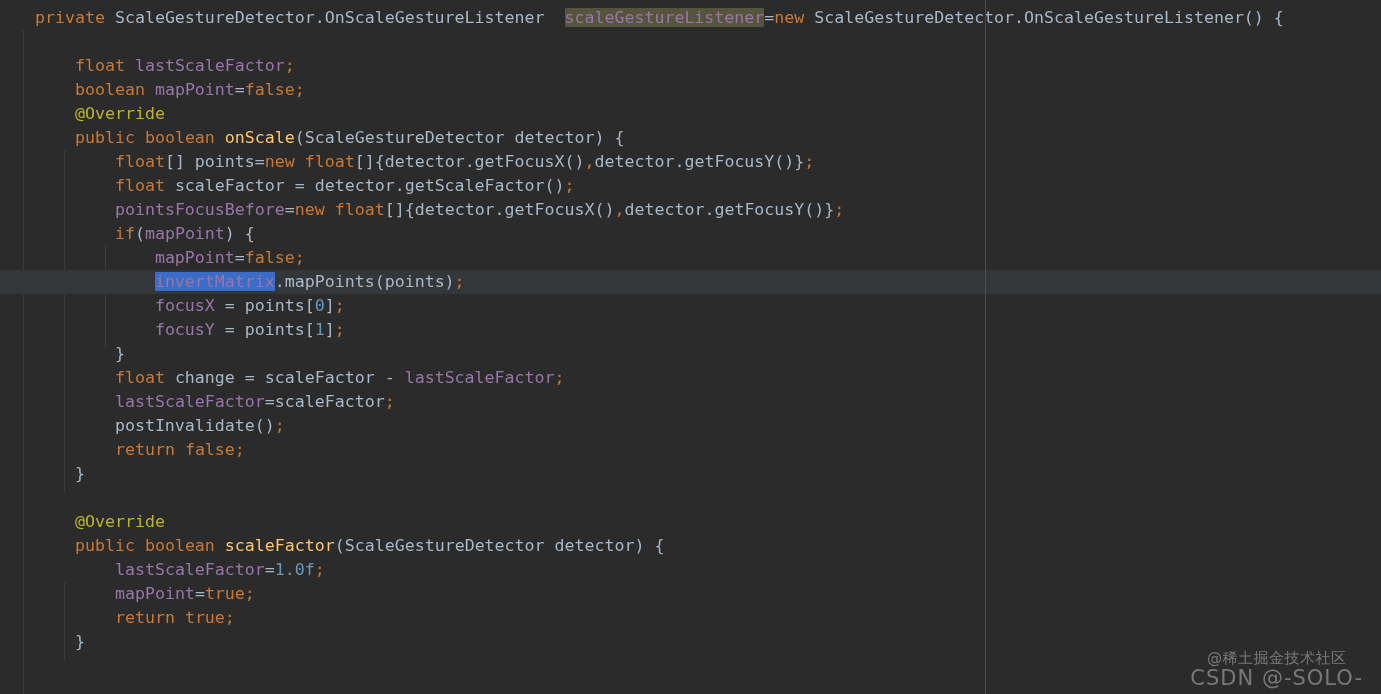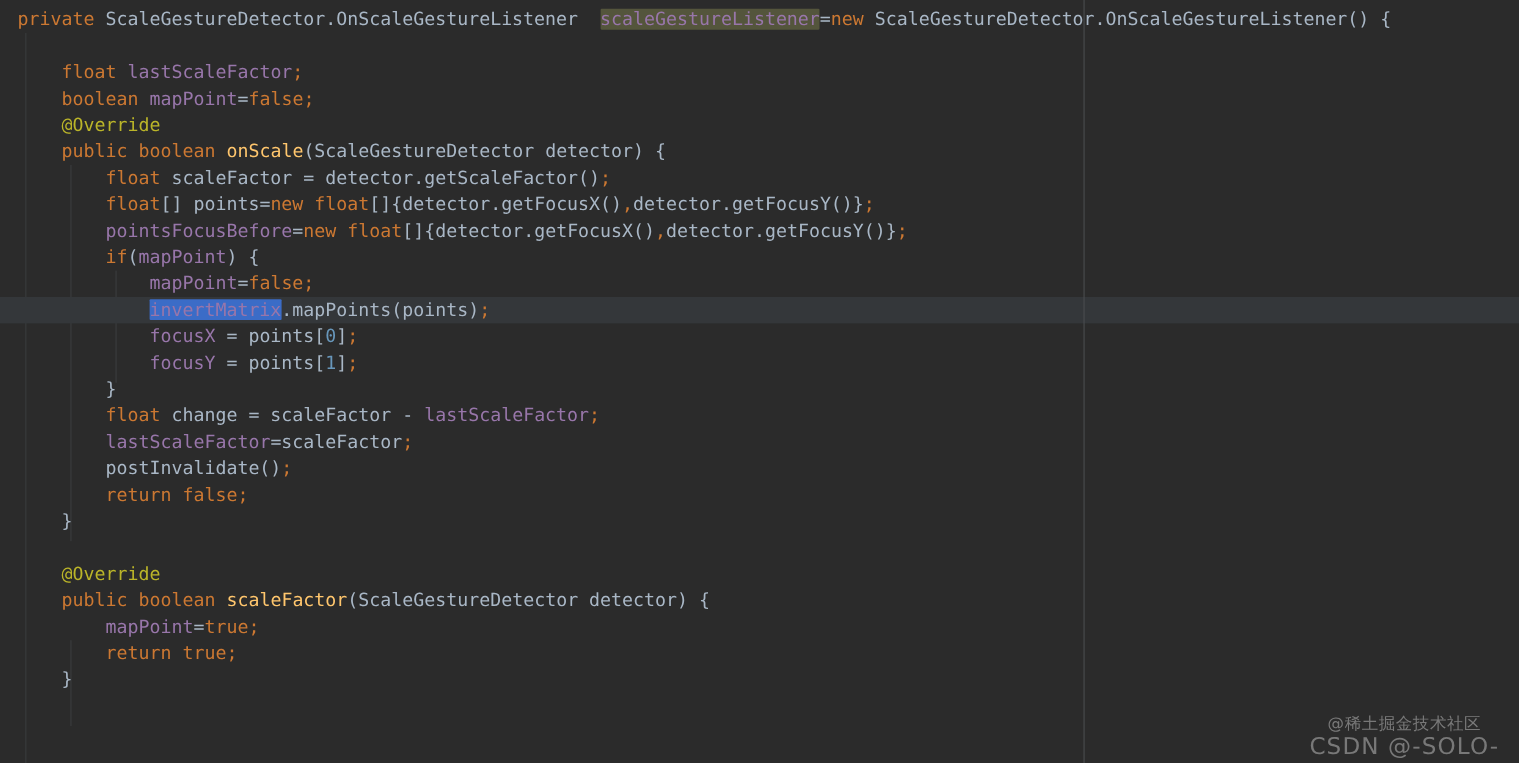--- a/index.html
+++ b/index.html
@@ -5,21 +5,21 @@
   html,body { margin:0; padding:0; }
   body {
     width:1381px; height:694px; overflow:hidden; position:relative;
     background:var(--background, #2b2b2b);
     font-family:"DejaVu Sans Mono", monospace;
   }
   .code-area {
     position:absolute; left:0; top:0; right:0; bottom:0;
     padding-top:6px; font-size:16.6px; line-height:24px; z-index:2;
   }
-  .line { height:24px; white-space:pre; padding-left:16px; }
+  .line { height:24px; white-space:pre; padding-left:35px; }
   .line.current { background:var(--current-line); }
   .kw  { color:var(--keyword); }
   .tx  { color:var(--text); }
   .fld { color:var(--field); }
   .ann { color:var(--annotation); }
   .mth { color:var(--method); font-weight:normal; }
   .num { color:var(--number); }
   .sep { color:var(--punct); }
   .hl-olive { background:var(--highlight-olive); border-radius:1px; }
   .hl-blue  { background:var(--selection-blue);  border-radius:1px; }
@@ -42,37 +42,38 @@
 <div class="vguide indent-guide" style="left:64px; top:582px; height:78px;"></div>
 <div class="vguide indent-guide" style="left:105px; top:246px; height:102px;"></div>
 
 <div class="code-area">
     <div class="line"><span class="kw">private</span><span class="tx"> ScaleGestureDetector.OnScaleGestureListener  </span><span class="fld hl-olive">scaleGestureListener</span><span class="tx">=</span><span class="kw">new</span><span class="tx"> ScaleGestureDetector.OnScaleGestureListener() {</span></div>
     <div class="line"></div>
     <div class="line"><span class="tx">    </span><span class="kw">float</span><span class="tx"> </span><span class="fld">lastScaleFactor</span><span class="sep">;</span></div>
     <div class="line"><span class="tx">    </span><span class="kw">boolean</span><span class="tx"> </span><span class="fld">mapPoint</span><span class="tx">=</span><span class="kw">false</span><span class="sep">;</span></div>
     <div class="line"><span class="tx">    </span><span class="ann">@Override</span></div>
     <div class="line"><span class="tx">    </span><span class="kw">public</span><span class="tx"> </span><span class="kw">boolean</span><span class="tx"> </span><span class="mth">onScale</span><span class="tx">(ScaleGestureDetector detector) {</span></div>
+    <div class="line"><span class="tx">        </span><span class="kw">float</span><span class="tx">[] points=</span><span class="kw">new</span><span class="tx"> </span><span class="kw">float</span><span class="tx">[]{detector.getFocusX()</span><span class="sep">,</span><span class="tx">detector.getFocusY()}</span><span class="sep">;</span></div>
     <div class="line"><span class="tx">        </span><span class="kw">float</span><span class="tx"> scaleFactor = detector.getScaleFactor()</span><span class="sep">;</span></div>
-    <div class="line"><span class="tx">        </span><span class="kw">float</span><span class="tx">[] points=</span><span class="kw">new</span><span class="tx"> </span><span class="kw">float</span><span class="tx">[]{detector.getFocusX()</span><span class="sep">,</span><span class="tx">detector.getFocusY()}</span><span class="sep">;</span></div>
     <div class="line"><span class="tx">        </span><span class="fld">pointsFocusBefore</span><span class="tx">=</span><span class="kw">new</span><span class="tx"> </span><span class="kw">float</span><span class="tx">[]{detector.getFocusX()</span><span class="sep">,</span><span class="tx">detector.getFocusY()}</span><span class="sep">;</span></div>
     <div class="line"><span class="tx">        </span><span class="kw">if</span><span class="tx">(</span><span class="fld">mapPoint</span><span class="tx">) {</span></div>
     <div class="line"><span class="tx">            </span><span class="fld">mapPoint</span><span class="tx">=</span><span class="kw">false</span><span class="sep">;</span></div>
     <div class="line current"><span class="tx">            </span><span class="fld hl-blue">invertMatrix</span><span class="tx">.mapPoints(points)</span><span class="sep">;</span></div>
     <div class="line"><span class="tx">            </span><span class="fld">focusX</span><span class="tx"> = points[</span><span class="num">0</span><span class="tx">]</span><span class="sep">;</span></div>
     <div class="line"><span class="tx">            </span><span class="fld">focusY</span><span class="tx"> = points[</span><span class="num">1</span><span class="tx">]</span><span class="sep">;</span></div>
     <div class="line"><span class="tx">        }</span></div>
     <div class="line"><span class="tx">        </span><span class="kw">float</span><span class="tx"> change = scaleFactor - </span><span class="fld">lastScaleFactor</span><span class="sep">;</span></div>
     <div class="line"><span class="tx">        </span><span class="fld">lastScaleFactor</span><span class="tx">=scaleFactor</span><span class="sep">;</span></div>
     <div class="line"><span class="tx">        postInvalidate()</span><span class="sep">;</span></div>
     <div class="line"><span class="tx">        </span><span class="kw">return</span><span class="tx"> </span><span class="kw">false</span><span class="sep">;</span></div>
     <div class="line"><span class="tx">    }</span></div>
     <div class="line"></div>
     <div class="line"><span class="tx">    </span><span class="ann">@Override</span></div>
     <div class="line"><span class="tx">    </span><span class="kw">public</span><span class="tx"> </span><span class="kw">boolean</span><span class="tx"> </span><span class="mth">scaleFactor</span><span class="tx">(ScaleGestureDetector detector) {</span></div>
+    <div class="line"><span class="tx">        </span><span class="fld">lastScaleFactor</span><span class="tx">=</span><span class="num">1.0f</span><span class="sep">;</span></div>
     <div class="line"><span class="tx">        </span><span class="fld">mapPoint</span><span class="tx">=</span><span class="kw">true</span><span class="sep">;</span></div>
     <div class="line"><span class="tx">        </span><span class="kw">return</span><span class="tx"> </span><span class="kw">true</span><span class="sep">;</span></div>
     <div class="line"><span class="tx">    }</span></div>
   </div>
 
 <div class="vguide margin-guide" style="left:985px; top:0; height:694px;"></div>
 
 <div class="watermark">
   <div class="wm-line1">@稀土掘金技术社区</div>
   <div class="wm-line2">CSDN @-SOLO-</div>

